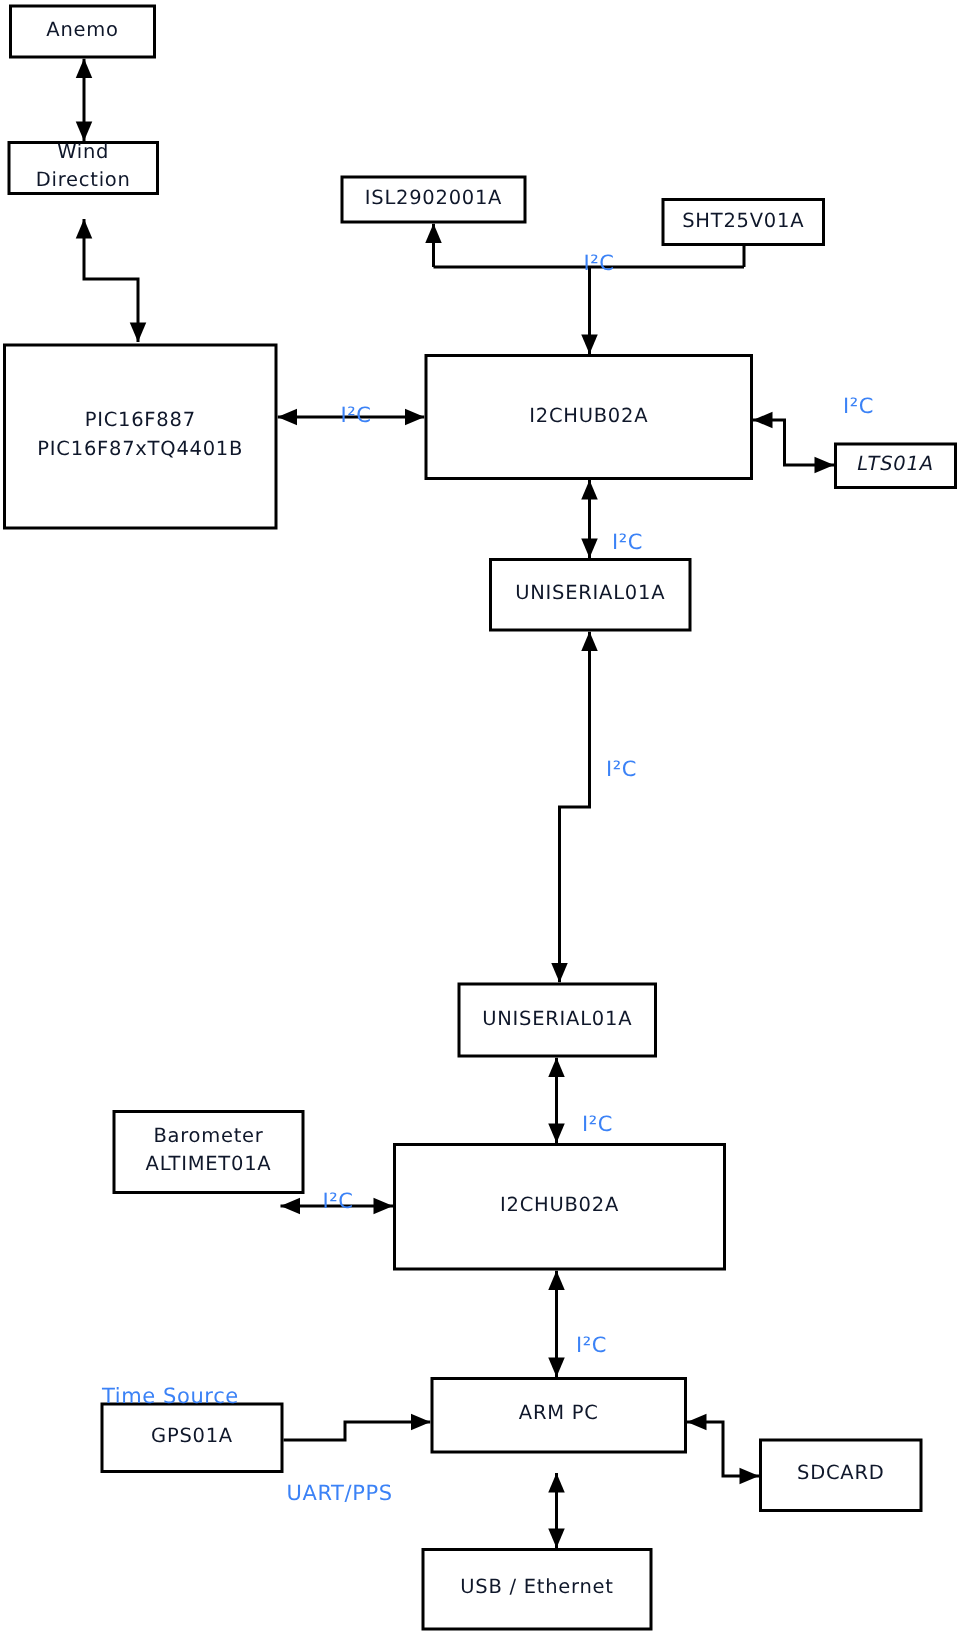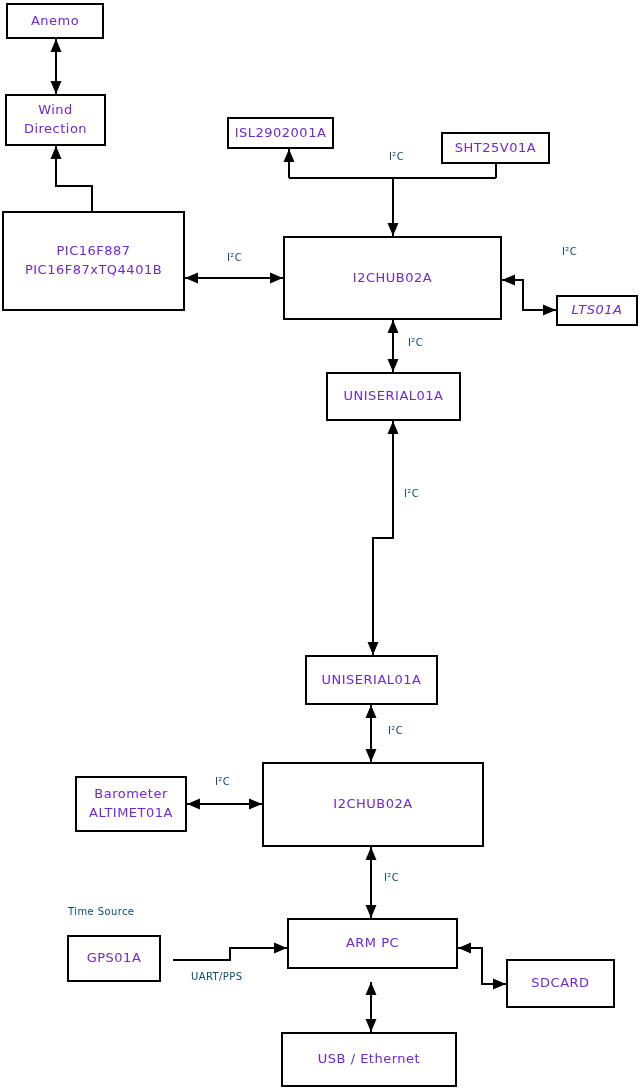--- a/index.html
+++ b/index.html
@@ -25,49 +25,50 @@
     position: absolute;
     background: #ffffff;
     border: 2px solid #000000;
     display: flex;
     flex-direction: column;
     align-items: center;
     justify-content: center;
     text-align: right;
     font-size: 13px;
     letter-spacing: 0.5px;
-    color: #6d28d9;
+    color: #0f172a;
     line-height: 1.45;
     white-space: nowrap;
   }
 
   .edge-label {
     position: absolute;
-    font-size: 10px;
+    font-size: 14px;
     letter-spacing: 0.4px;
-    color: #0c4a6e;
+    color: #3b82f6;
     white-space: nowrap;
+    margin-top: 17px;
   }
 
   
   .n-anemo      { left: 6px;   top: 3px;    width: 98px;  height: 36px; }
-  .n-wind       { left: 5px;   top: 94px;   width: 101px; height: 52px; }
-  .n-pic        { left: 2px;   top: 211px;  width: 183px; height: 100px; }
-  .n-isl        { left: 227px; top: 117px;  width: 107px; height: 32px; }
+  .n-wind       { left: 5px;   top: 94px;   width: 101px; height: 36px; }
+  .n-pic        { left: 2px;   top: 229px;  width: 183px; height: 124px; }
+  .n-isl        { left: 227px; top: 117px;  width: 124px; height: 32px; }
   .n-sht        { left: 441px; top: 116px;  width: 109px; height: 32px; margin-top: 16px; }
   .n-hub1       { left: 283px; top: 236px;  width: 219px; height: 84px; }
   .n-lts        { left: 556px; top: 295px;  width: 82px;  height: 31px; font-style: italic; }
   .n-uni1       { left: 326px; top: 372px;  width: 135px; height: 49px; }
   .n-uni2       { left: 305px; top: 655px;  width: 133px; height: 50px; }
   .n-hub2       { left: 262px; top: 762px;  width: 222px; height: 85px; }
-  .n-baro       { left: 75px;  top: 776px;  width: 112px; height: 56px; }
+  .n-baro       { left: 75px;  top: 740px;  width: 128px; height: 56px; }
   .n-armpc      { left: 287px; top: 918px;  width: 171px; height: 51px; }
-  .n-gps        { left: 67px;  top: 935px;  width: 94px; height: 47px; }
+  .n-gps        { left: 67px;  top: 935px;  width: 122px; height: 47px; }
   .n-sdcard     { left: 506px; top: 959px;  width: 109px; height: 49px; }
-  .n-usb        { left: 281px; top: 1032px; width: 176px; height: 55px; }
+  .n-usb        { left: 281px; top: 1032px; width: 154px; height: 55px; }
 
   
   .l-sensors    { left: 389px; top: 151px; }
   .l-pic-hub    { left: 227px; top: 252px; }
   .l-lts        { left: 562px; top: 246px; }
   .l-hub-uni    { left: 408px; top: 337px; }
   .l-uni-link   { left: 404px; top: 488px; }
   .l-uni-hub2   { left: 388px; top: 725px; }
   .l-baro-hub2  { left: 215px; top: 776px; }
   .l-hub2-arm   { left: 384px; top: 872px; }

